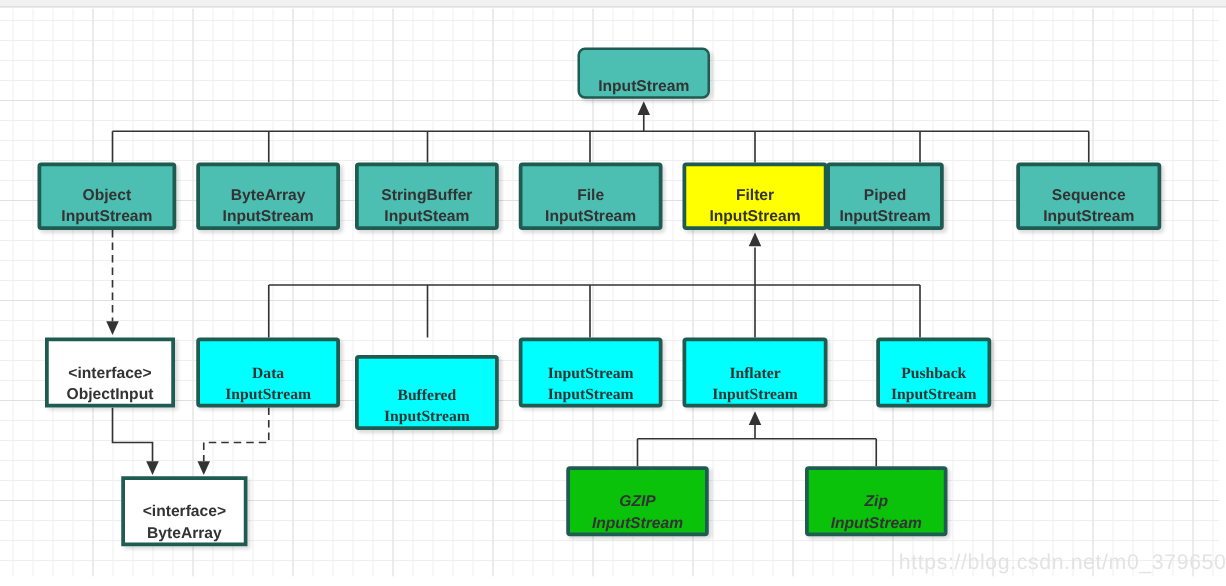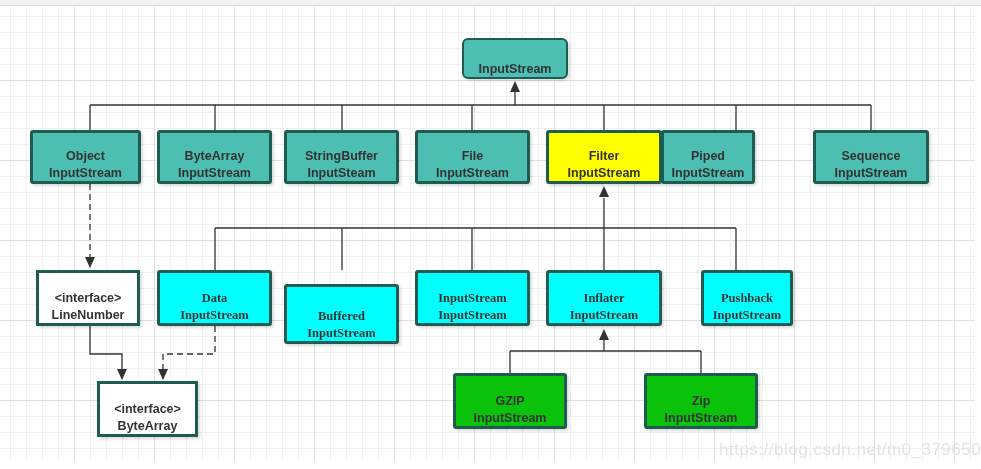--- a/index.html
+++ b/index.html
@@ -32,21 +32,21 @@
     display:flex;flex-direction:column;align-items:center;justify-content:flex-end;
     text-align:center;font-weight:bold;font-size:12.5px;line-height:1.32;
     color:var(--text_color,#333333);
     border:3px solid var(--dark_border,#1e5c52);
     border-radius:3px;
     box-shadow:2px 2px 3px rgba(0,0,0,0.14);
   }
   .node.teal{background:var(--teal_fill,#4cbfb2);}
   .node.yellow{background:var(--yellow_fill,#ffff00);}
   .node.cyan{background:var(--cyan_fill,#00ffff);font-family:Liberation Serif, serif;}
-  .node.green{background:var(--green_fill,#0bc20b);}
+  .node.green{background:var(--green_fill,#0bc20b);font-style:italic;}
   .node.iface{background:#ffffff;border-radius:0;}
   .node.root{border-width:2px;border-radius:6px;}
   .watermark{
     position:absolute;left:719px;top:440px;
     font-size:17px;letter-spacing:0.5px;
     color:var(--watermark_color,#e3e3e3);
     white-space:nowrap;
   }
 </style>
 </head>
@@ -107,21 +107,21 @@
   <span>Piped</span>
   <span>InputStream</span>
 </div>
 <div class="node teal" style="left:813px;top:130px;width:116px;height:54px">
   <span>Sequence</span>
   <span>InputStream</span>
 </div>
 
 <div class="node iface" style="left:36px;top:270px;width:104px;height:56px">
   <span>&lt;interface&gt;</span>
-  <span>LineNumber</span>
+  <span>ObjectInput</span>
 </div>
 <div class="node cyan" style="left:157px;top:270px;width:115px;height:56px">
   <span>Data</span>
   <span>InputStream</span>
 </div>
 <div class="node cyan" style="left:284px;top:284px;width:115px;height:60px">
   <span>Buffered</span>
   <span>InputStream</span>
 </div>
 <div class="node cyan" style="left:415px;top:270px;width:115px;height:56px">

